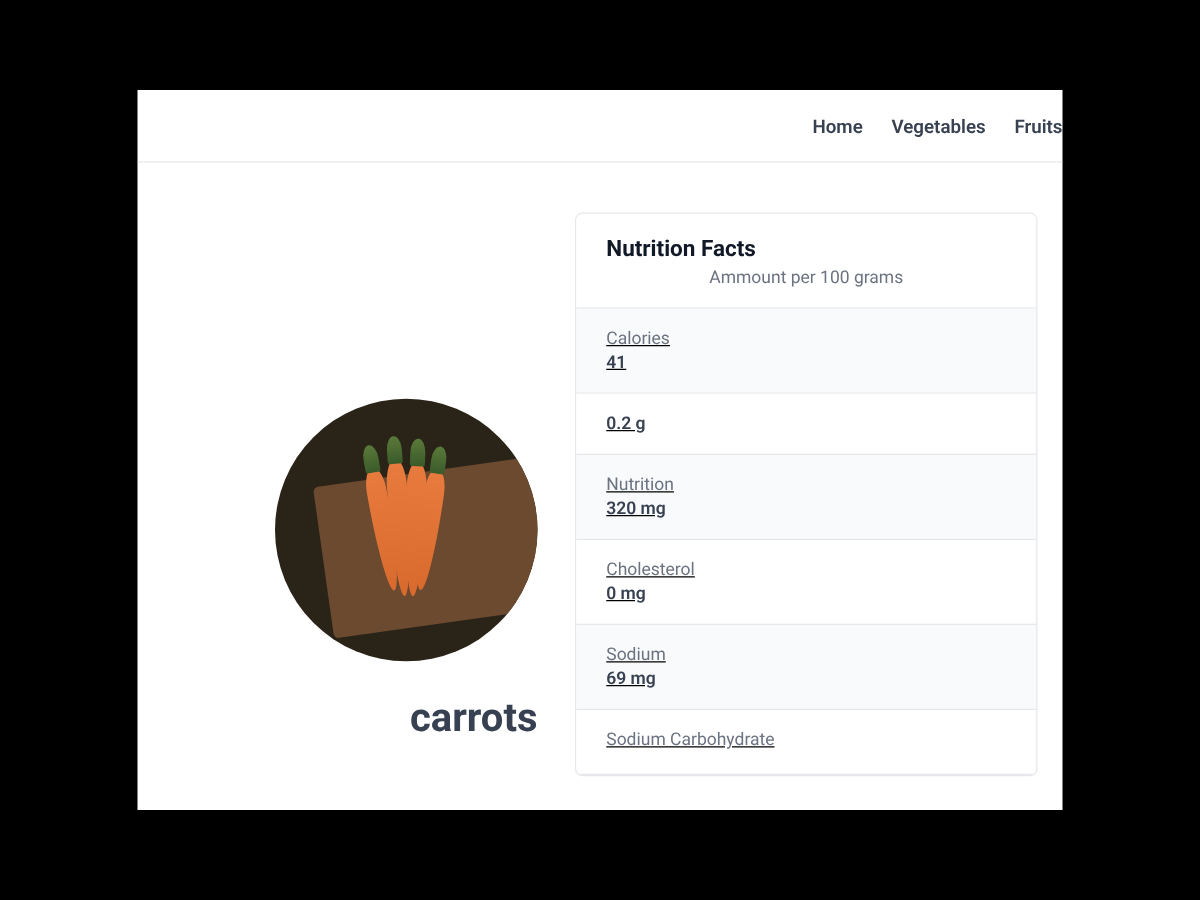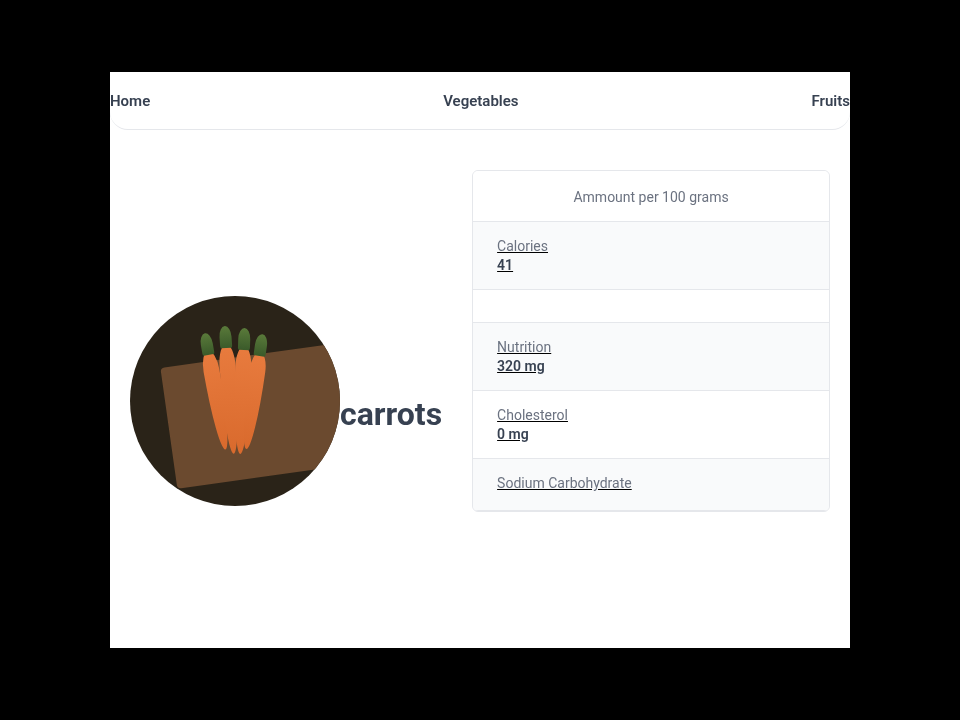--- a/index.html
+++ b/index.html
@@ -18,44 +18,43 @@
       position: absolute;
       left: 110px;
       top: 72px;
       width: 740px;
       height: 576px;
       background: #fff;
       overflow: hidden;
     }
     .nav {
       display: flex;
-      justify-content: space-between;
+      justify-content: flex-end;
       align-items: center;
       gap: 23px;
       height: 58px;
       border-bottom: 1px solid #e5e7eb;
-      border-radius: 18px;
     }
     .nav a {
       color: #374151;
       font-weight: 600;
       font-size: 15px;
       text-decoration: none;
       cursor: pointer;
     }
     .content {
       display: flex;
       padding: 40px 20px 0 20px;
       gap: 30px;
     }
     .left-col {
       flex: 0 0 300px;
       display: flex;
-      flex-direction: row;
-      align-items: center;
+      flex-direction: column;
+      align-items: flex-end;
       justify-content: center;
       padding-top: 120px;
     }
     .food-image {
       width: 210px;
       height: 210px;
       border-radius: 50%;
       overflow: hidden;
       background: #2a2318;
       position: relative;
@@ -161,38 +160,44 @@
         <div class="carrot c1"></div>
         <div class="carrot c2"></div>
         <div class="carrot c3"></div>
         <div class="carrot c4"></div>
       </div>
       <h1 class="food-title">carrots</h1>
     </div>
 
     <div class="right-col">
       <div class="facts-header">
+        <div class="facts-title">Nutrition Facts</div>
         <div class="facts-sub">Ammount per 100 grams</div>
       </div>
       <div id="facts-body">
           <div class="fact-row">
             <div class="fact-label">Calories</div>
             <div class="fact-value">41</div>
           </div>
           <div class="fact-row">
+            <div class="fact-value">0.2 g</div>
           </div>
           <div class="fact-row">
             <div class="fact-label">Nutrition</div>
             <div class="fact-value">320 mg</div>
           </div>
           <div class="fact-row">
             <div class="fact-label">Cholesterol</div>
             <div class="fact-value">0 mg</div>
           </div>
           <div class="fact-row">
+            <div class="fact-label">Sodium</div>
+            <div class="fact-value">69 mg</div>
+          </div>
+          <div class="fact-row">
             <div class="fact-label">Sodium Carbohydrate</div>
           </div>
         </div>
     </div>
 
   </div>
 
 </div>
 
 </body></html>

